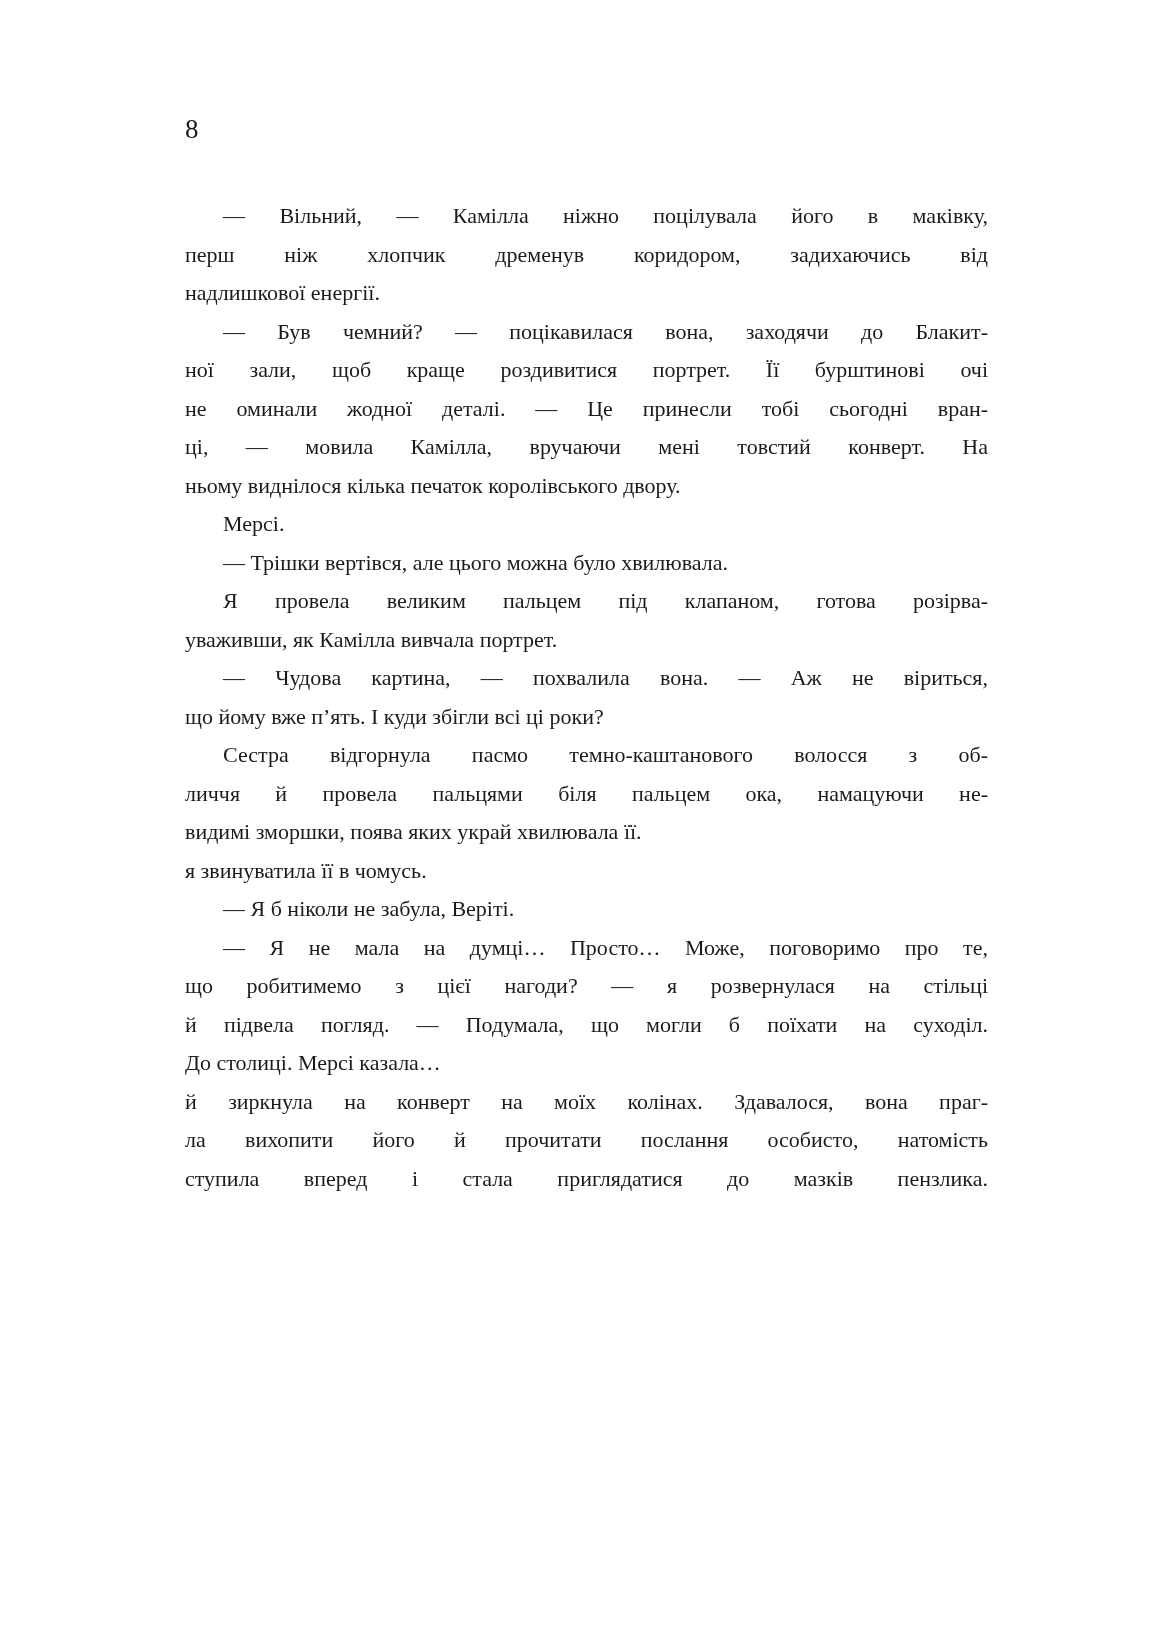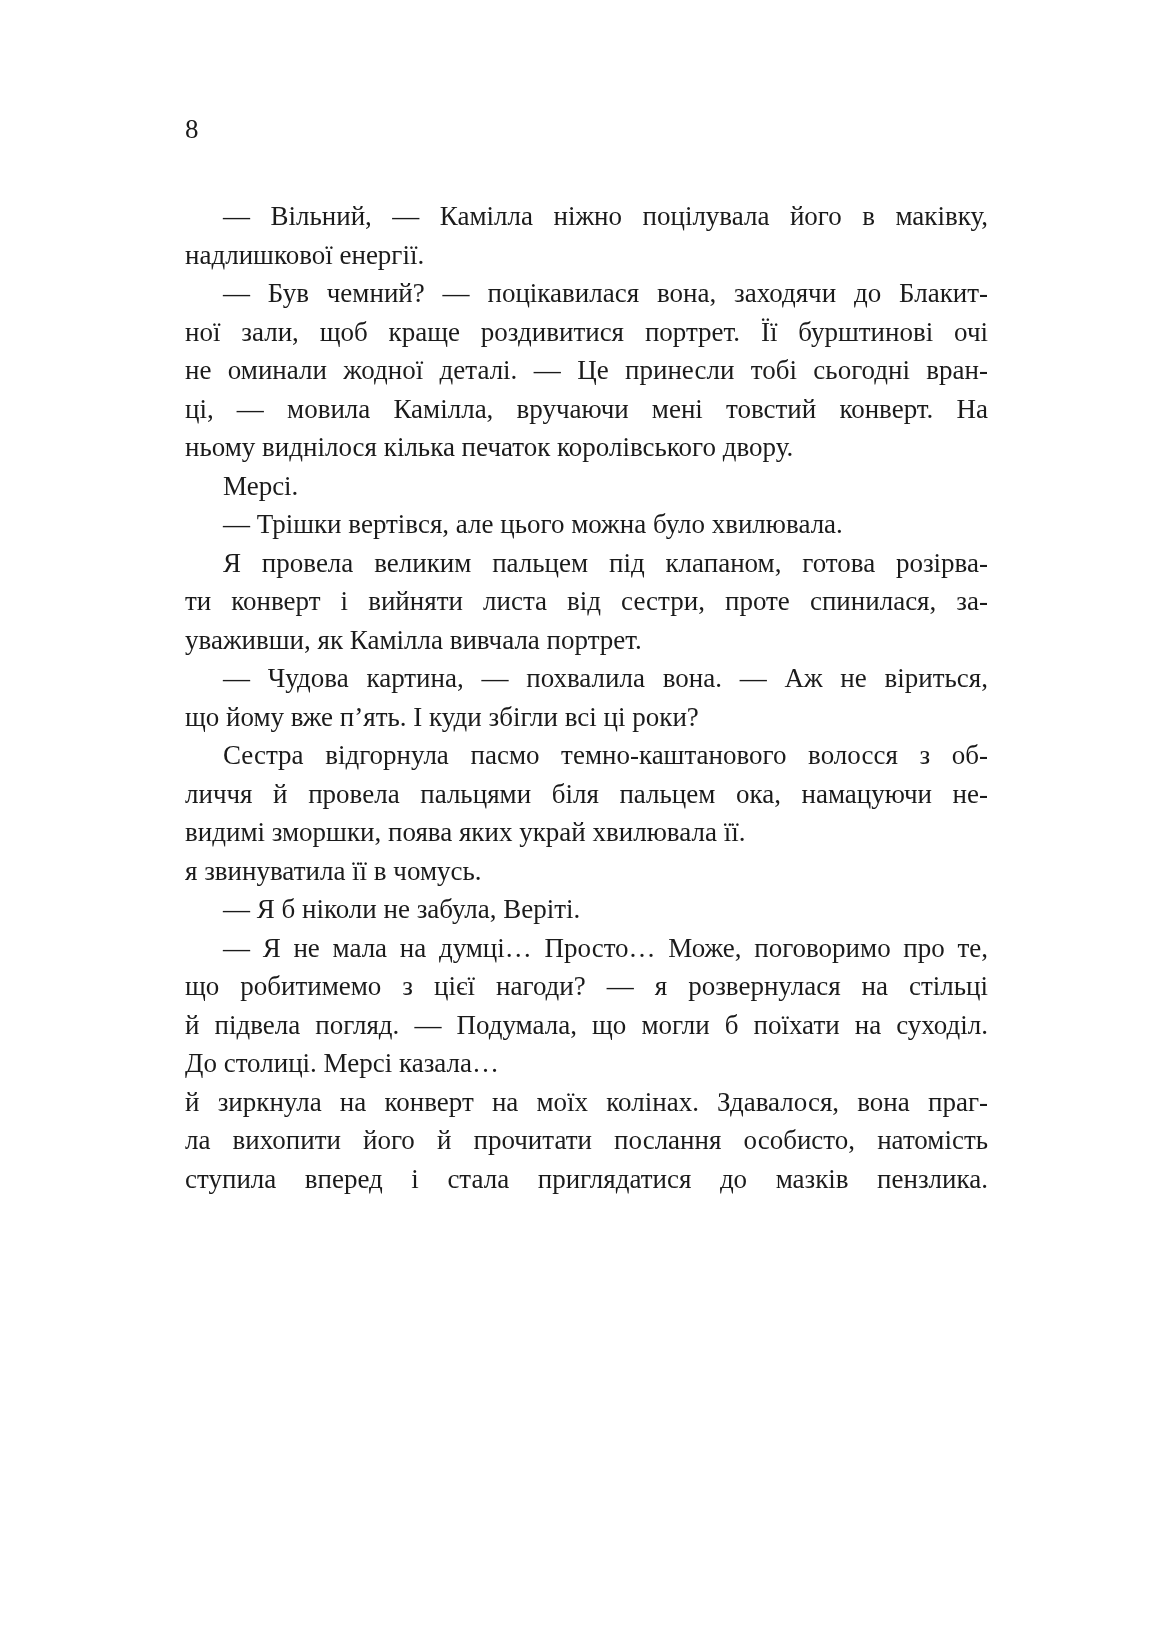--- a/index.html
+++ b/index.html
@@ -28,21 +28,21 @@
     top: 110px;
     font-size: 27px;
     line-height: 38px;
     color: #1b1b1b;
   }
   .text-block {
     position: absolute;
     left: 185px;
     top: 197px;
     width: 803px;
-    font-size: 27px;
+    font-size: 22px;
     line-height: 38.5px;
   }
   .para {
     margin: 0;
     padding: 0;
   }
   .line {
     white-space: nowrap;
     text-align: justify;
     text-align-last: justify;
@@ -58,38 +58,38 @@
   }
 </style>
 </head>
 <body>
 
 <div class="page">
   <div class="page-number">8</div>
   <div class="text-block">
       <div class="para">
         <div class="line first">— Вільний, — Камілла ніжно поцілувала його в маківку,</div>
+        <div class="line">перш ніж хлопчик дременув коридором, задихаючись від</div>
         <div class="line last">надлишкової енергії.</div>
       </div>
       <div class="para">
         <div class="line first">— Був чемний? — поцікавилася вона, заходячи до Блакит-</div>
         <div class="line">ної зали, щоб краще роздивитися портрет. Її бурштинові очі</div>
         <div class="line">не оминали жодної деталі. — Це принесли тобі сьогодні вран-</div>
         <div class="line">ці, — мовила Камілла, вручаючи мені товстий конверт. На</div>
         <div class="line last">ньому виднілося кілька печаток королівського двору.</div>
       </div>
       <div class="para">
         <div class="line first last">Мерсі.</div>
       </div>
       <div class="para">
         <div class="line first last">— Трішки вертівся, але цього можна було хвилювала.</div>
       </div>
       <div class="para">
         <div class="line first">Я провела великим пальцем під клапаном, готова розірва-</div>
-        <div class="line">ти конверт і вийняти листа від сестри, проте спинилася, за-</div>
         <div class="line last">уваживши, як Камілла вивчала портрет.</div>
       </div>
       <div class="para">
         <div class="line first">— Чудова картина, — похвалила вона. — Аж не віриться,</div>
         <div class="line last">що йому вже п’ять. І куди збігли всі ці роки?</div>
       </div>
       <div class="para">
         <div class="line first">Сестра відгорнула пасмо темно-каштанового волосся з об-</div>
         <div class="line">личчя й провела пальцями біля пальцем ока, намацуючи не-</div>
         <div class="line last">видимі зморшки, поява яких украй хвилювала її.</div>

